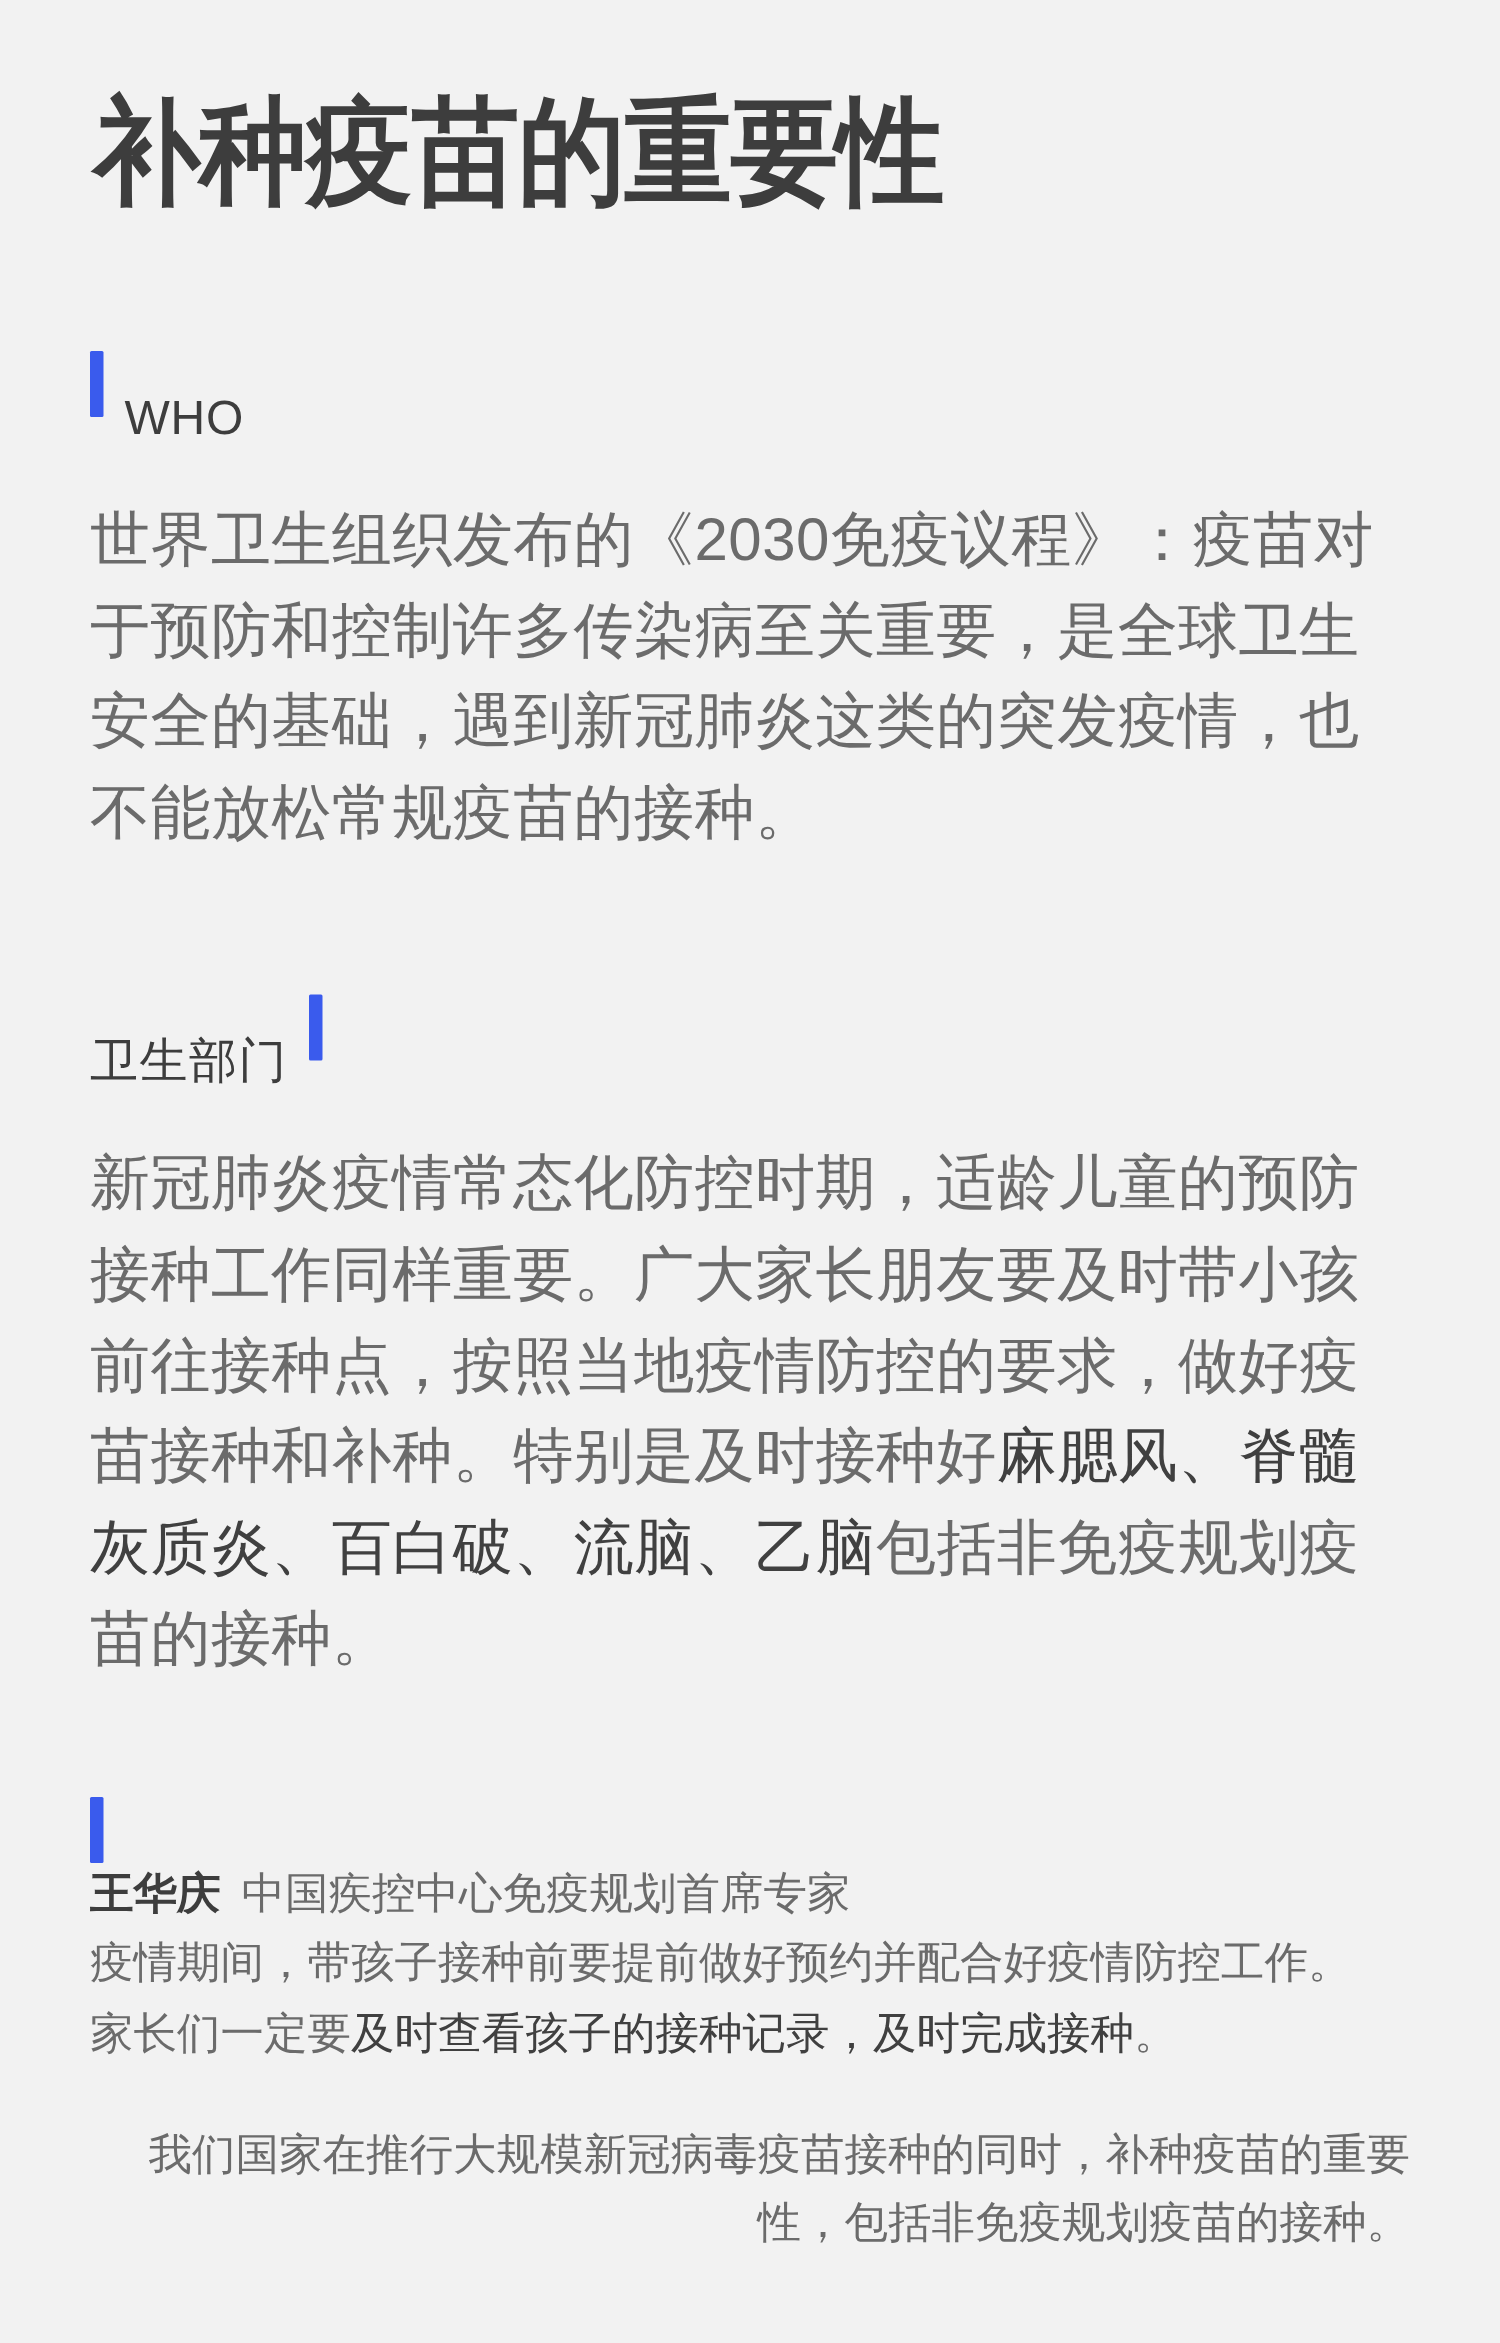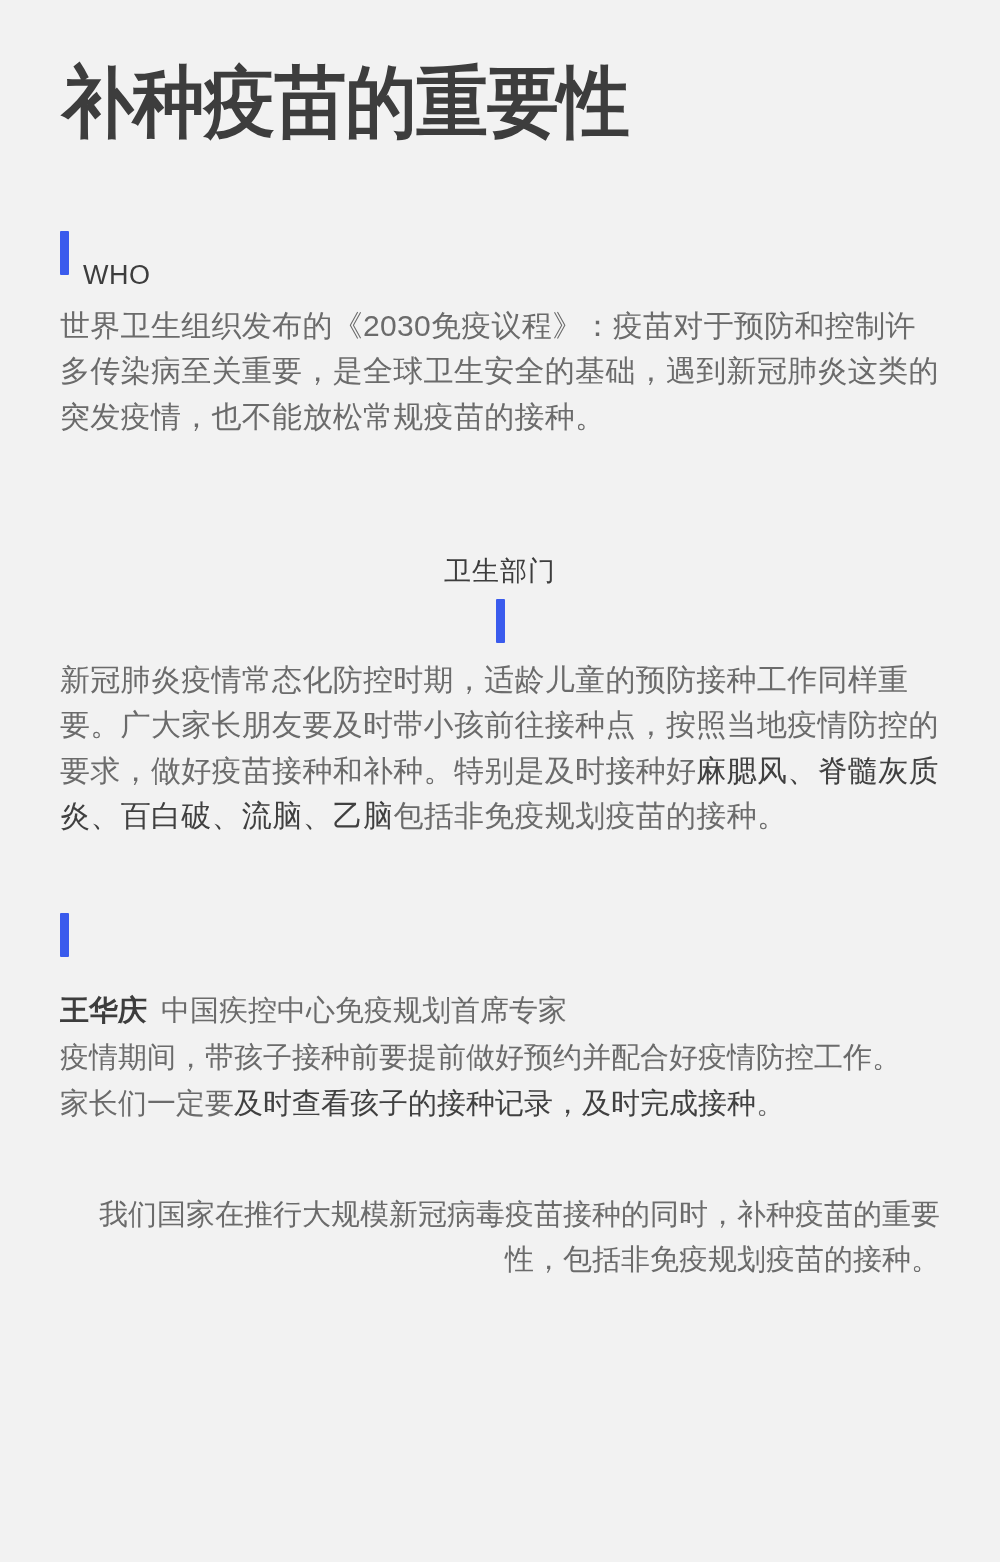--- a/index.html
+++ b/index.html
@@ -37,57 +37,55 @@
   }
 
   
   .section-head {
     display: flex;
     align-items: center;
     gap: 14px;
     margin-top: 74px;
   }
   .section-head.right {
-    flex-direction: column;
   }
   .bar {
     width: 9px;
     height: 44px;
     background: #3a5bed;
     flex: 0 0 auto;
     border-radius: 1px;
   }
   .section-title {
-    font-size: 27px;
+    font-size: 32px;
     font-weight: 400;
     color: #3d3d3d;
     line-height: 1;
     letter-spacing: 1px;
     margin-top: 44px;
   }
   .section-title.latin {
     font-weight: 400;
     letter-spacing: 0.5px;
   }
 
   
   .para {
-    font-size: 30px;
+    font-size: 40px;
     line-height: 1.52;
     color: #6b6b6b;
-    margin-top: 14px;
+    margin-top: 36px;
     letter-spacing: 0.3px;
   }
   .hl {
     color: #404040;
   }
 
   
   .expert {
-    margin-top: 32px;
   }
   .expert-line {
     font-size: 29px;
     line-height: 1.5;
     color: #6b6b6b;
   }
   .expert-name {
     font-weight: bold;
     color: #3d3d3d;
     margin-right: 14px;

